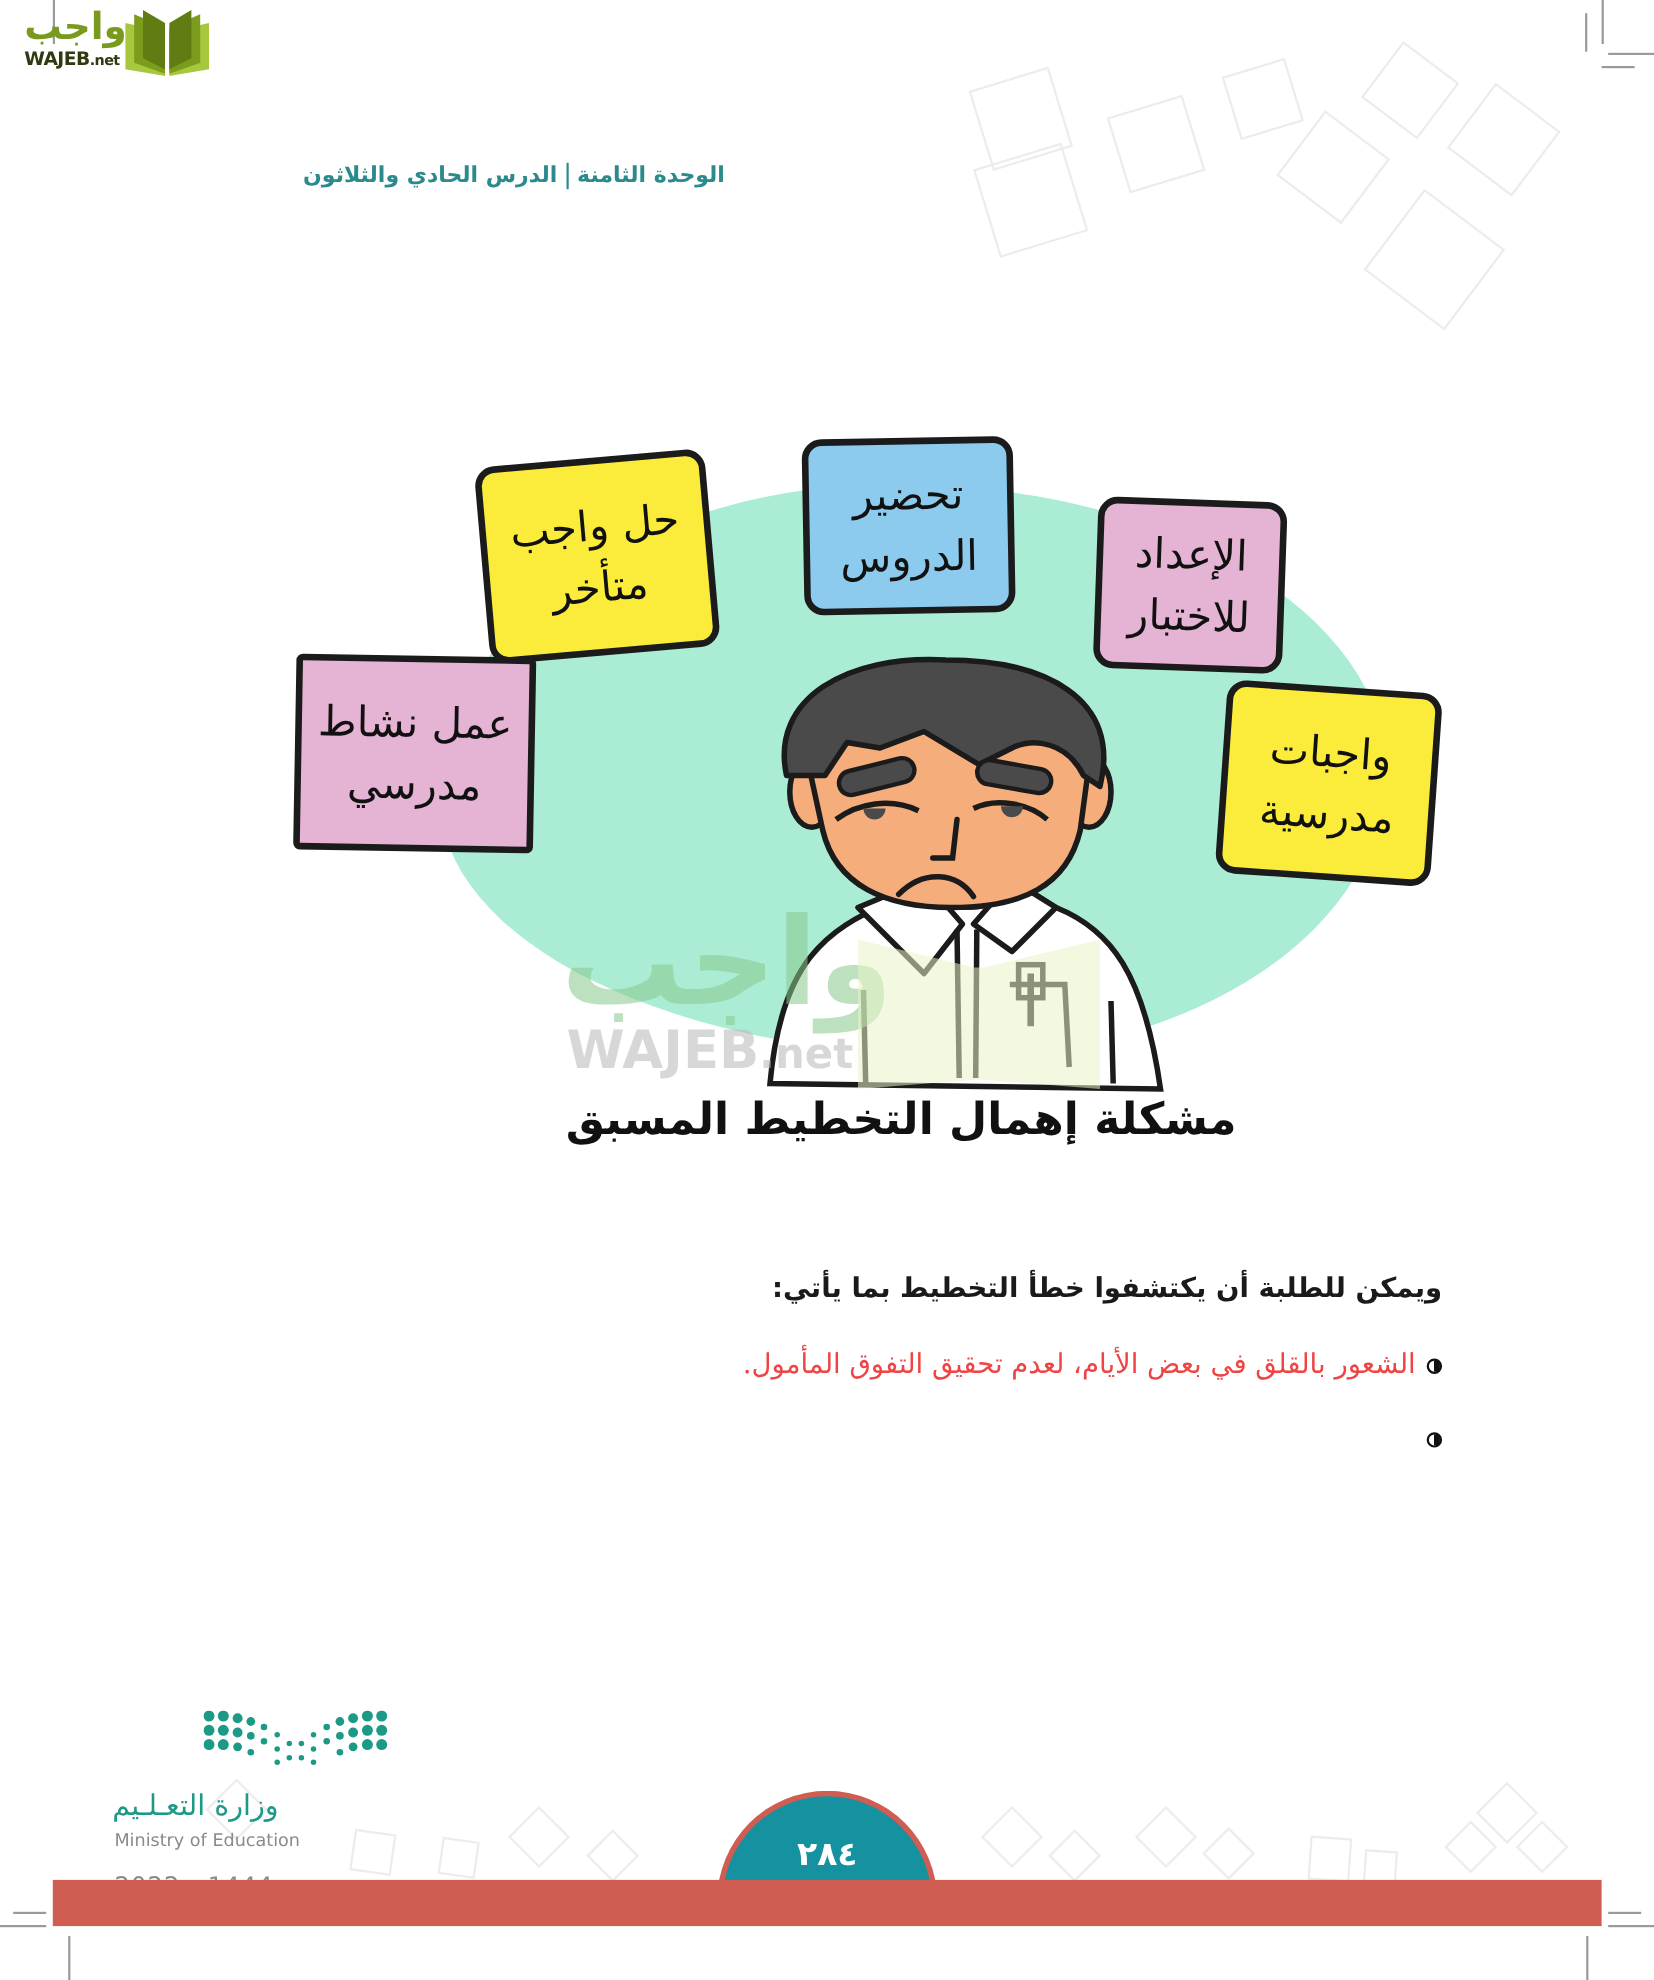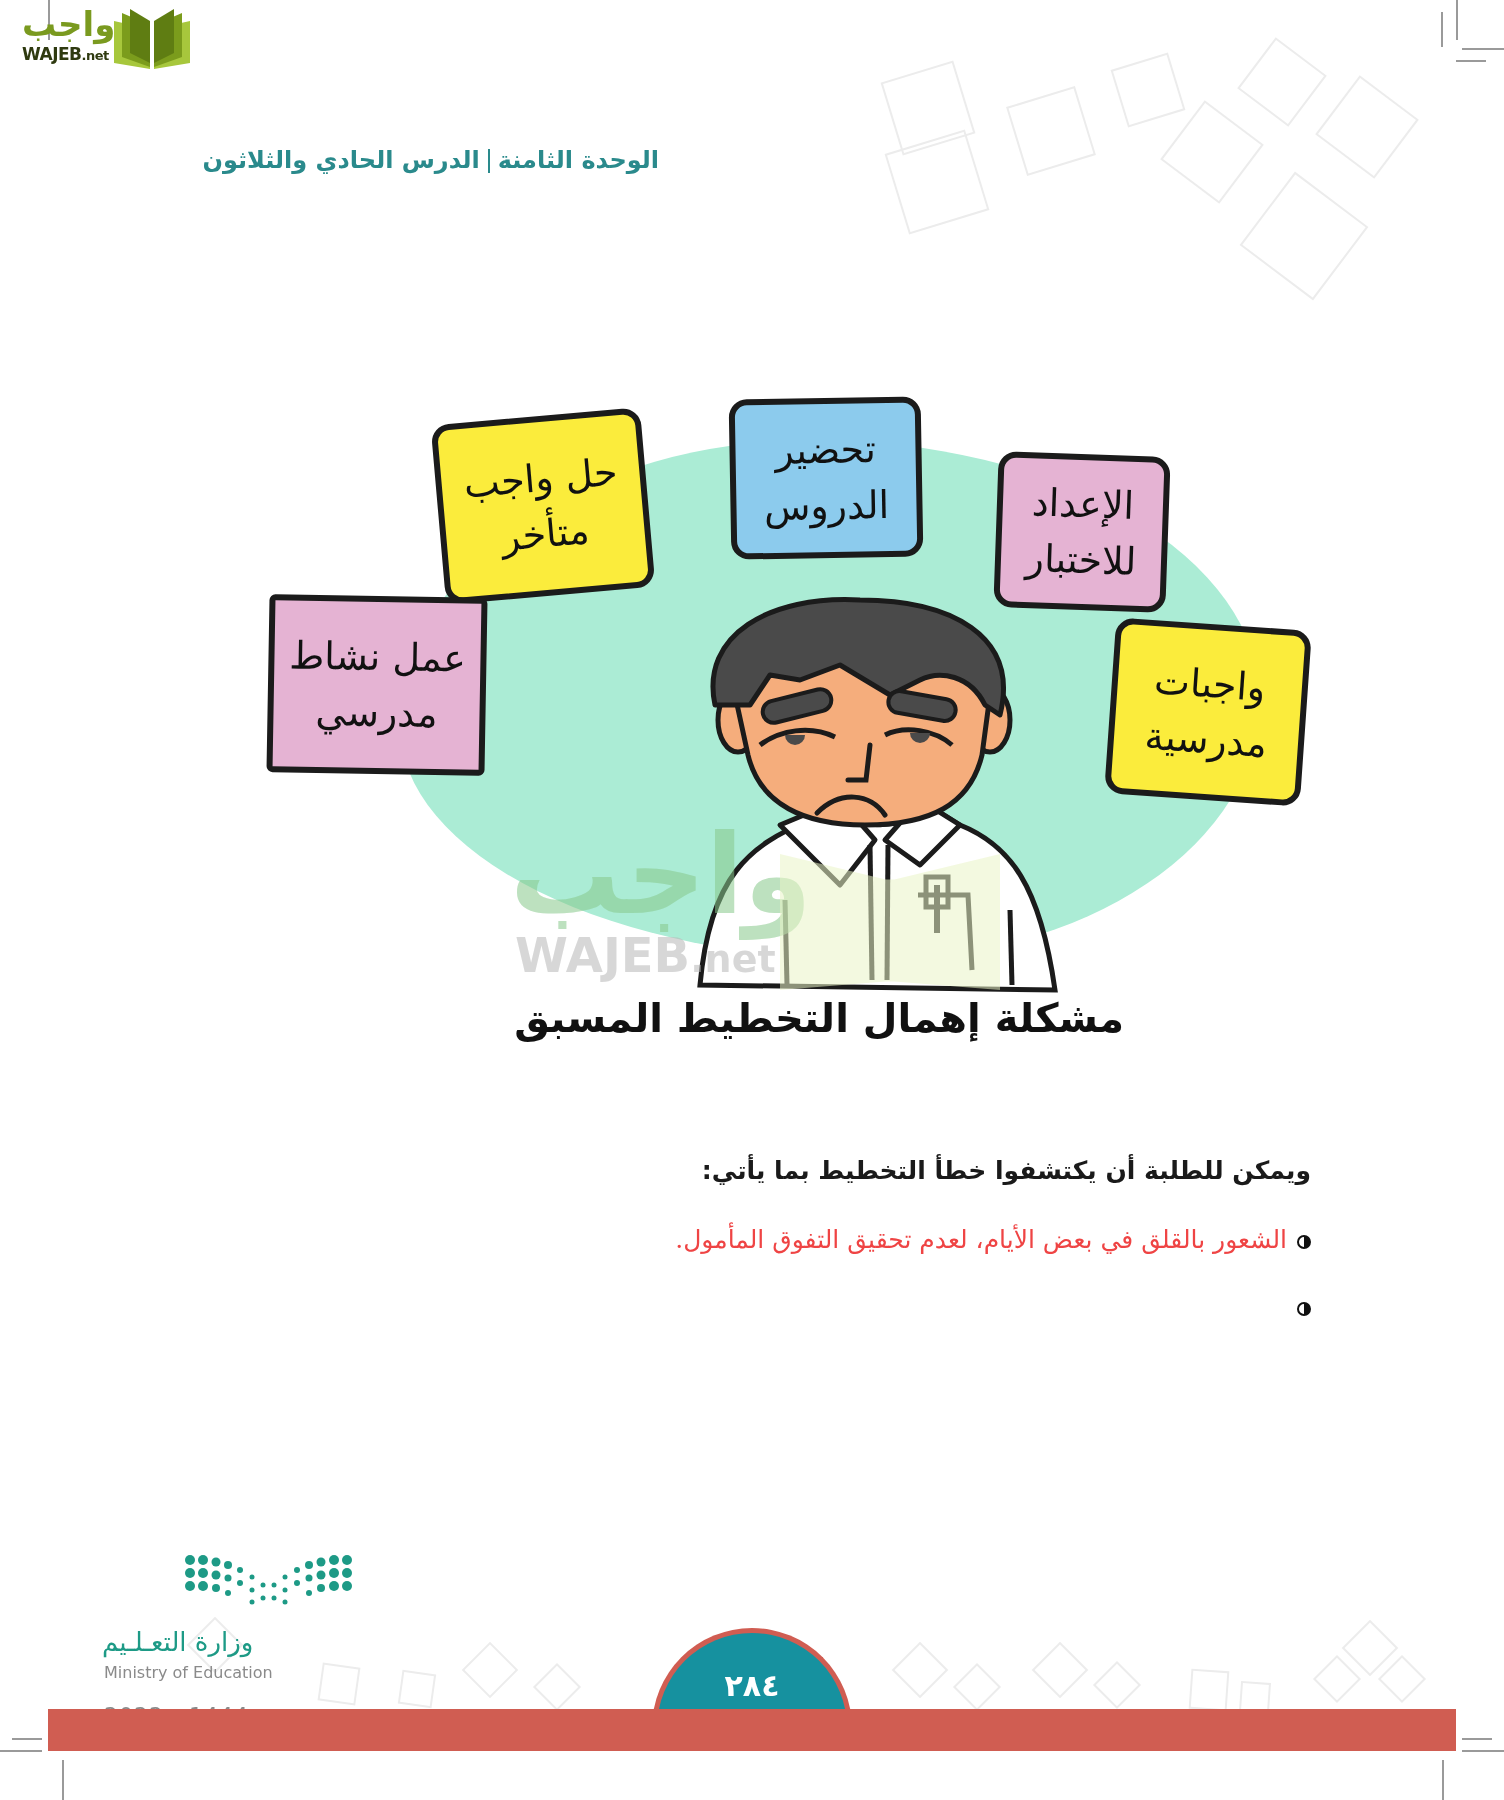--- a/index.html
+++ b/index.html
@@ -15,21 +15,21 @@
 
     
     .wm-logo { left: 10px; top: 5px; width: 180px; height: 60px; }
     .wm-logo .ar { position: absolute; left: 12px; top: 0px; font-size: 34px; font-weight: bold; color: #7a9a1f; direction: rtl; line-height: 38px; }
     .wm-logo .en { position: absolute; left: 12px; top: 40px; font-size: 17px; font-weight: bold; color: #2f3a10; letter-spacing: -0.5px; line-height: 18px; }
     .wm-logo .en small { font-size: 13px; }
 
     
     .header-crumb {
       right: 845px; top: 146px; direction: rtl;
-      font-size: 24px; color: #2a8a8c; font-weight: bold; white-space: nowrap;
+      font-size: 20px; color: #2a8a8c; font-weight: bold; white-space: nowrap;
     }
     .header-crumb .sep { display: inline-block; width: 2px; height: 24px; background: #2a8a8c; margin: 0 8px; vertical-align: middle; }
 
     
     .deco-sq { position: absolute; border: 2px solid #ececec; }
 
     
     .blob {
       position: absolute; left: 400px; top: 440px; width: 860px; height: 520px;
       background: #abecd5;

